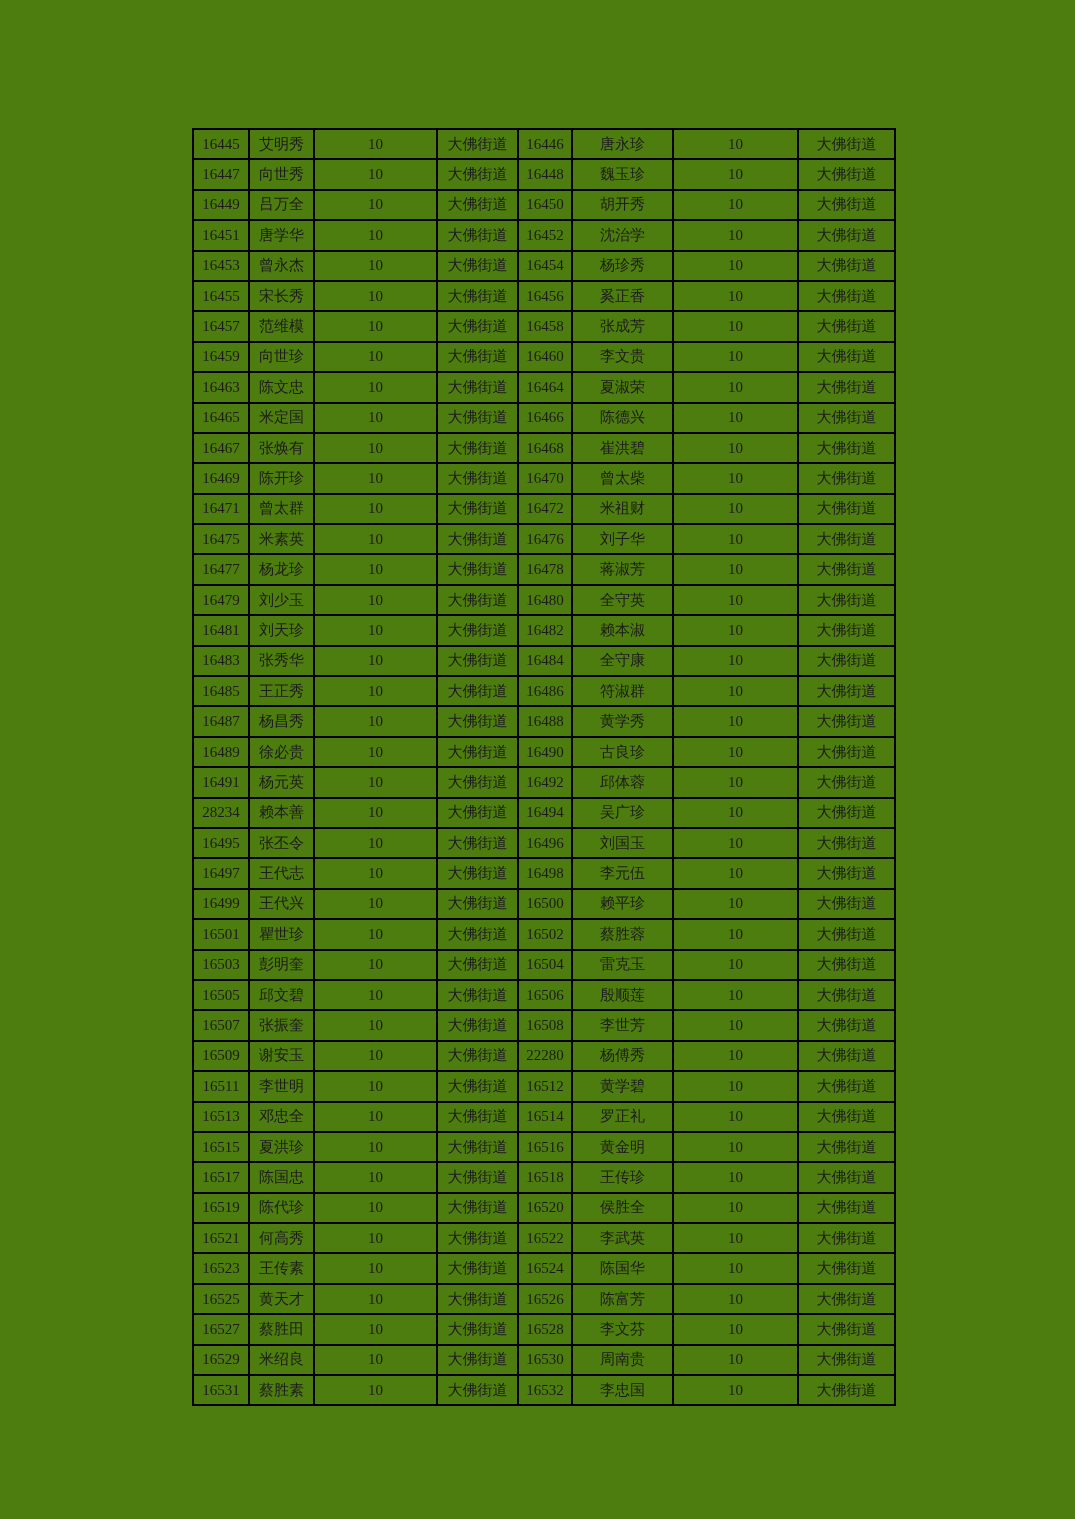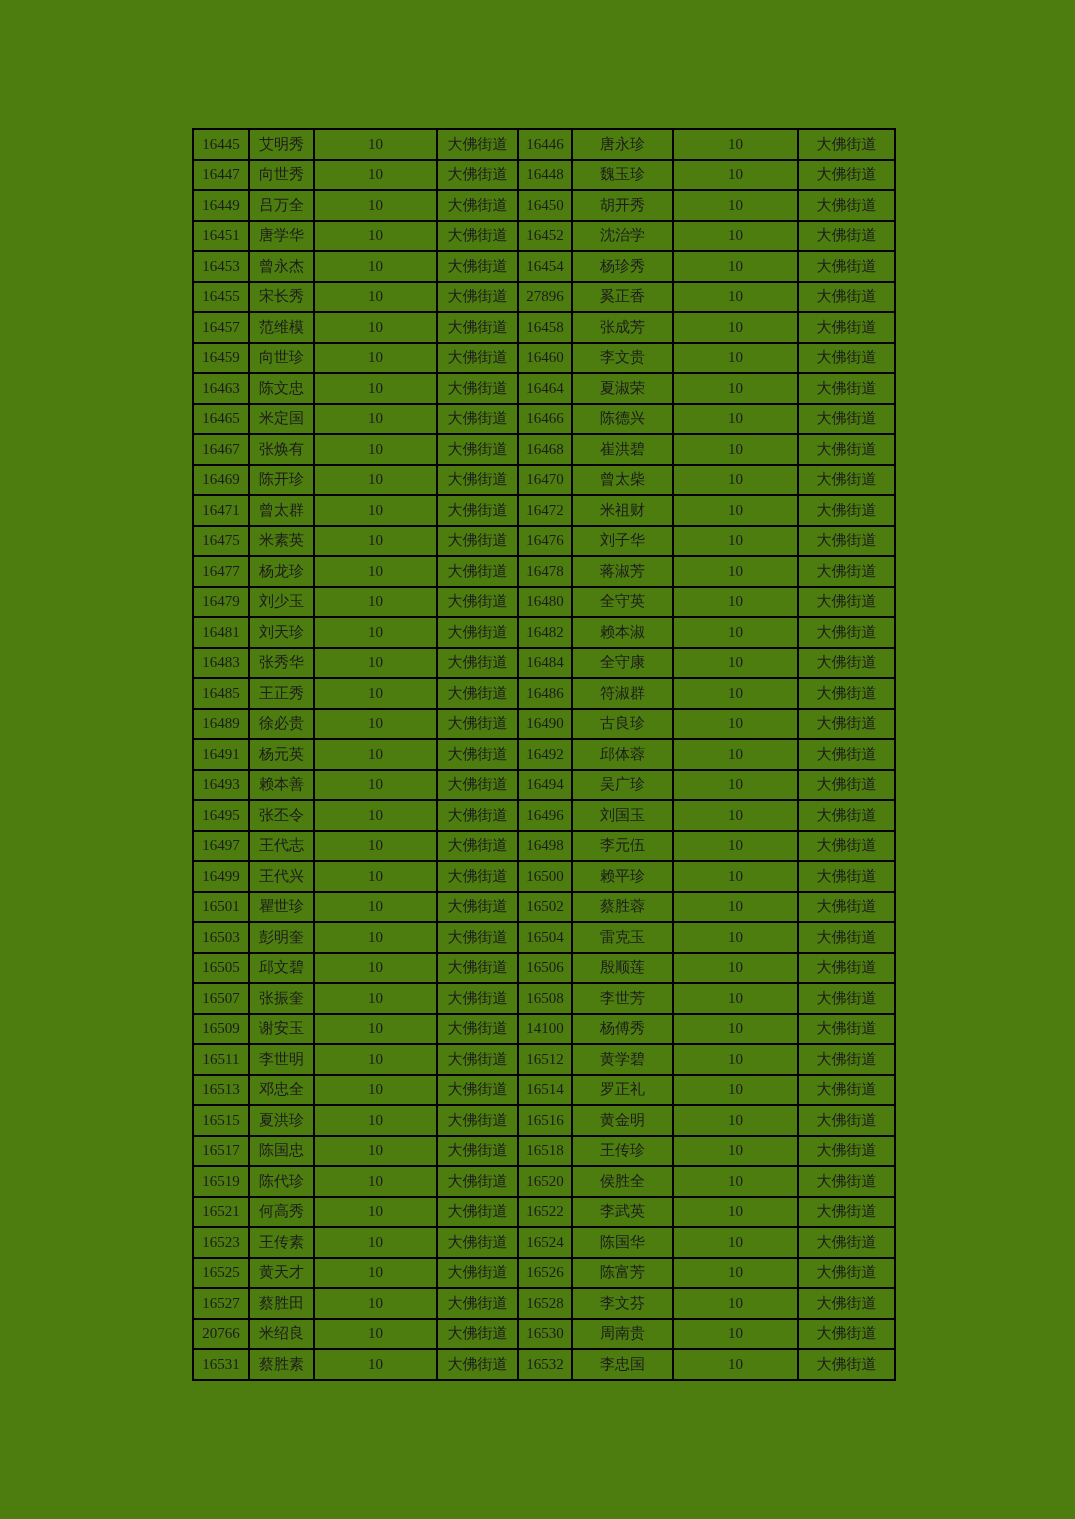--- a/index.html
+++ b/index.html
@@ -108,21 +108,21 @@
             <td class="serial">16454</td>
             <td>杨珍秀</td>
             <td>10</td>
             <td>大佛街道</td>
           </tr>
           <tr>
             <td class="serial">16455</td>
             <td>宋长秀</td>
             <td>10</td>
             <td>大佛街道</td>
-            <td class="serial">27896</td>
+            <td class="serial">16456</td>
             <td>奚正香</td>
             <td>10</td>
             <td>大佛街道</td>
           </tr>
           <tr>
             <td class="serial">16457</td>
             <td>范维模</td>
             <td>10</td>
             <td>大佛街道</td>
             <td class="serial">16458</td>
@@ -244,41 +244,51 @@
             <td class="serial">16485</td>
             <td>王正秀</td>
             <td>10</td>
             <td>大佛街道</td>
             <td class="serial">16486</td>
             <td>符淑群</td>
             <td>10</td>
             <td>大佛街道</td>
           </tr>
           <tr>
+            <td class="serial">16487</td>
+            <td>杨昌秀</td>
+            <td>10</td>
+            <td>大佛街道</td>
+            <td class="serial">16488</td>
+            <td>黄学秀</td>
+            <td>10</td>
+            <td>大佛街道</td>
+          </tr>
+          <tr>
             <td class="serial">16489</td>
             <td>徐必贵</td>
             <td>10</td>
             <td>大佛街道</td>
             <td class="serial">16490</td>
             <td>古良珍</td>
             <td>10</td>
             <td>大佛街道</td>
           </tr>
           <tr>
             <td class="serial">16491</td>
             <td>杨元英</td>
             <td>10</td>
             <td>大佛街道</td>
             <td class="serial">16492</td>
             <td>邱体蓉</td>
             <td>10</td>
             <td>大佛街道</td>
           </tr>
           <tr>
-            <td class="serial">16493</td>
+            <td class="serial">28234</td>
             <td>赖本善</td>
             <td>10</td>
             <td>大佛街道</td>
             <td class="serial">16494</td>
             <td>吴广珍</td>
             <td>10</td>
             <td>大佛街道</td>
           </tr>
           <tr>
             <td class="serial">16495</td>
@@ -348,21 +358,21 @@
             <td class="serial">16508</td>
             <td>李世芳</td>
             <td>10</td>
             <td>大佛街道</td>
           </tr>
           <tr>
             <td class="serial">16509</td>
             <td>谢安玉</td>
             <td>10</td>
             <td>大佛街道</td>
-            <td class="serial">14100</td>
+            <td class="serial">22280</td>
             <td>杨傅秀</td>
             <td>10</td>
             <td>大佛街道</td>
           </tr>
           <tr>
             <td class="serial">16511</td>
             <td>李世明</td>
             <td>10</td>
             <td>大佛街道</td>
             <td class="serial">16512</td>
@@ -444,21 +454,21 @@
             <td class="serial">16527</td>
             <td>蔡胜田</td>
             <td>10</td>
             <td>大佛街道</td>
             <td class="serial">16528</td>
             <td>李文芬</td>
             <td>10</td>
             <td>大佛街道</td>
           </tr>
           <tr>
-            <td class="serial">20766</td>
+            <td class="serial">16529</td>
             <td>米绍良</td>
             <td>10</td>
             <td>大佛街道</td>
             <td class="serial">16530</td>
             <td>周南贵</td>
             <td>10</td>
             <td>大佛街道</td>
           </tr>
           <tr>
             <td class="serial">16531</td>

